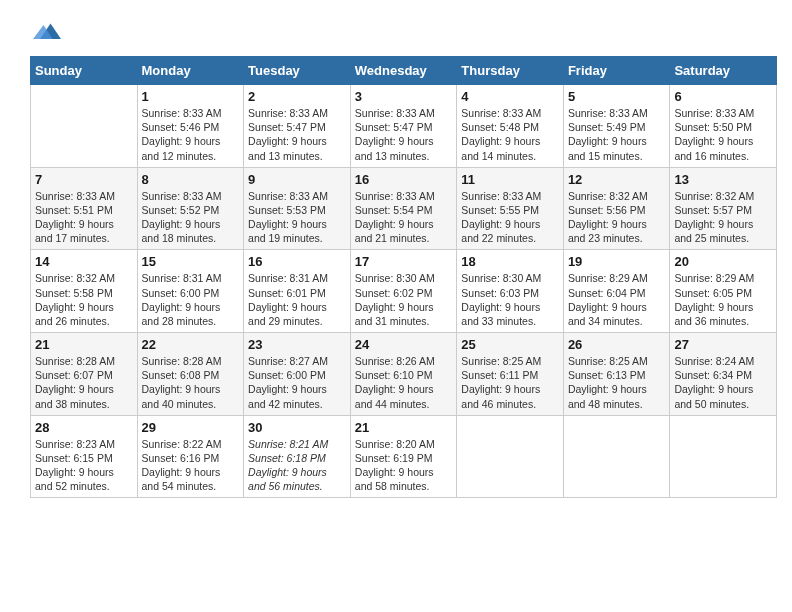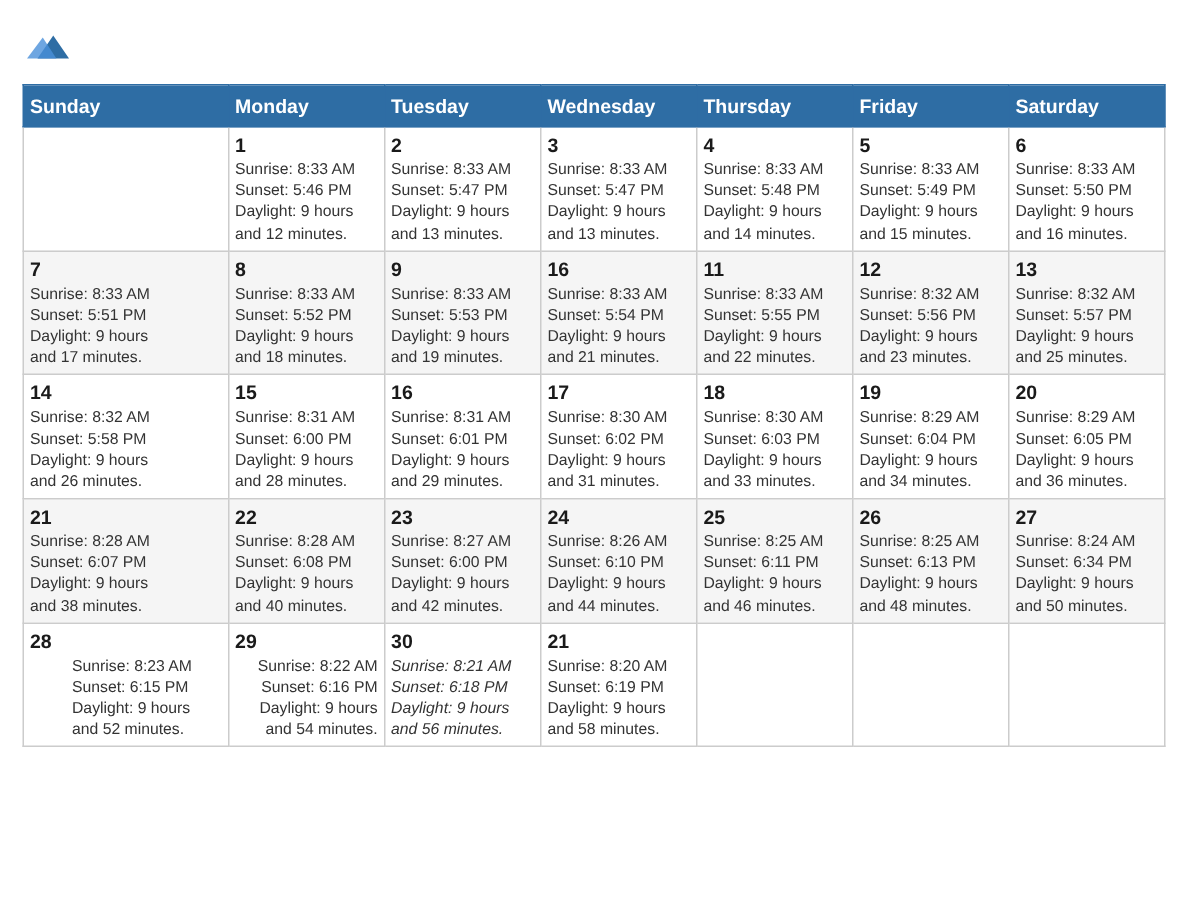--- a/index.html
+++ b/index.html
@@ -5,21 +5,21 @@
     * { margin: 0; padding: 0; box-sizing: border-box; }
     body {
       font-family: Arial, sans-serif;
       background: #fff;
       width: 792px;
       height: 612px;
       overflow: hidden;
     }
     .container {
       width: 792px;
-      padding: 15px 15px 10px 15px;
+      padding: 15px 15px 10px 30px;
     }
     .header {
       display: flex;
       justify-content: space-between;
       align-items: flex-start;
       margin-bottom: 10px;
     }
     .logo {
       display: flex;
       align-items: center;
@@ -328,28 +328,28 @@
             <span class="day-number">27</span>
             <div class="day-info" style="white-space: pre-line;">Sunrise: 8:24 AM
 Sunset: 6:34 PM
 Daylight: 9 hours
 and 50 minutes.</div>
           </td>
         </tr>
         <tr>
           <td>
             <span class="day-number">28</span>
-            <div class="day-info" style="white-space: pre-line; margin-left: 28px;">Sunrise: 8:23 AM
+            <div class="day-info" style="white-space: pre-line;">Sunrise: 8:23 AM
 Sunset: 6:15 PM
 Daylight: 9 hours
 and 52 minutes.</div>
           </td>
           <td>
             <span class="day-number">29</span>
-            <div class="day-info" style="white-space: pre-line; text-align: right;">Sunrise: 8:22 AM
+            <div class="day-info" style="white-space: pre-line;">Sunrise: 8:22 AM
 Sunset: 6:16 PM
 Daylight: 9 hours
 and 54 minutes.</div>
           </td>
           <td>
             <span class="day-number">30</span>
             <div class="day-info" style="white-space: pre-line; font-style: italic;">Sunrise: 8:21 AM
 Sunset: 6:18 PM
 Daylight: 9 hours
 and 56 minutes.</div>

